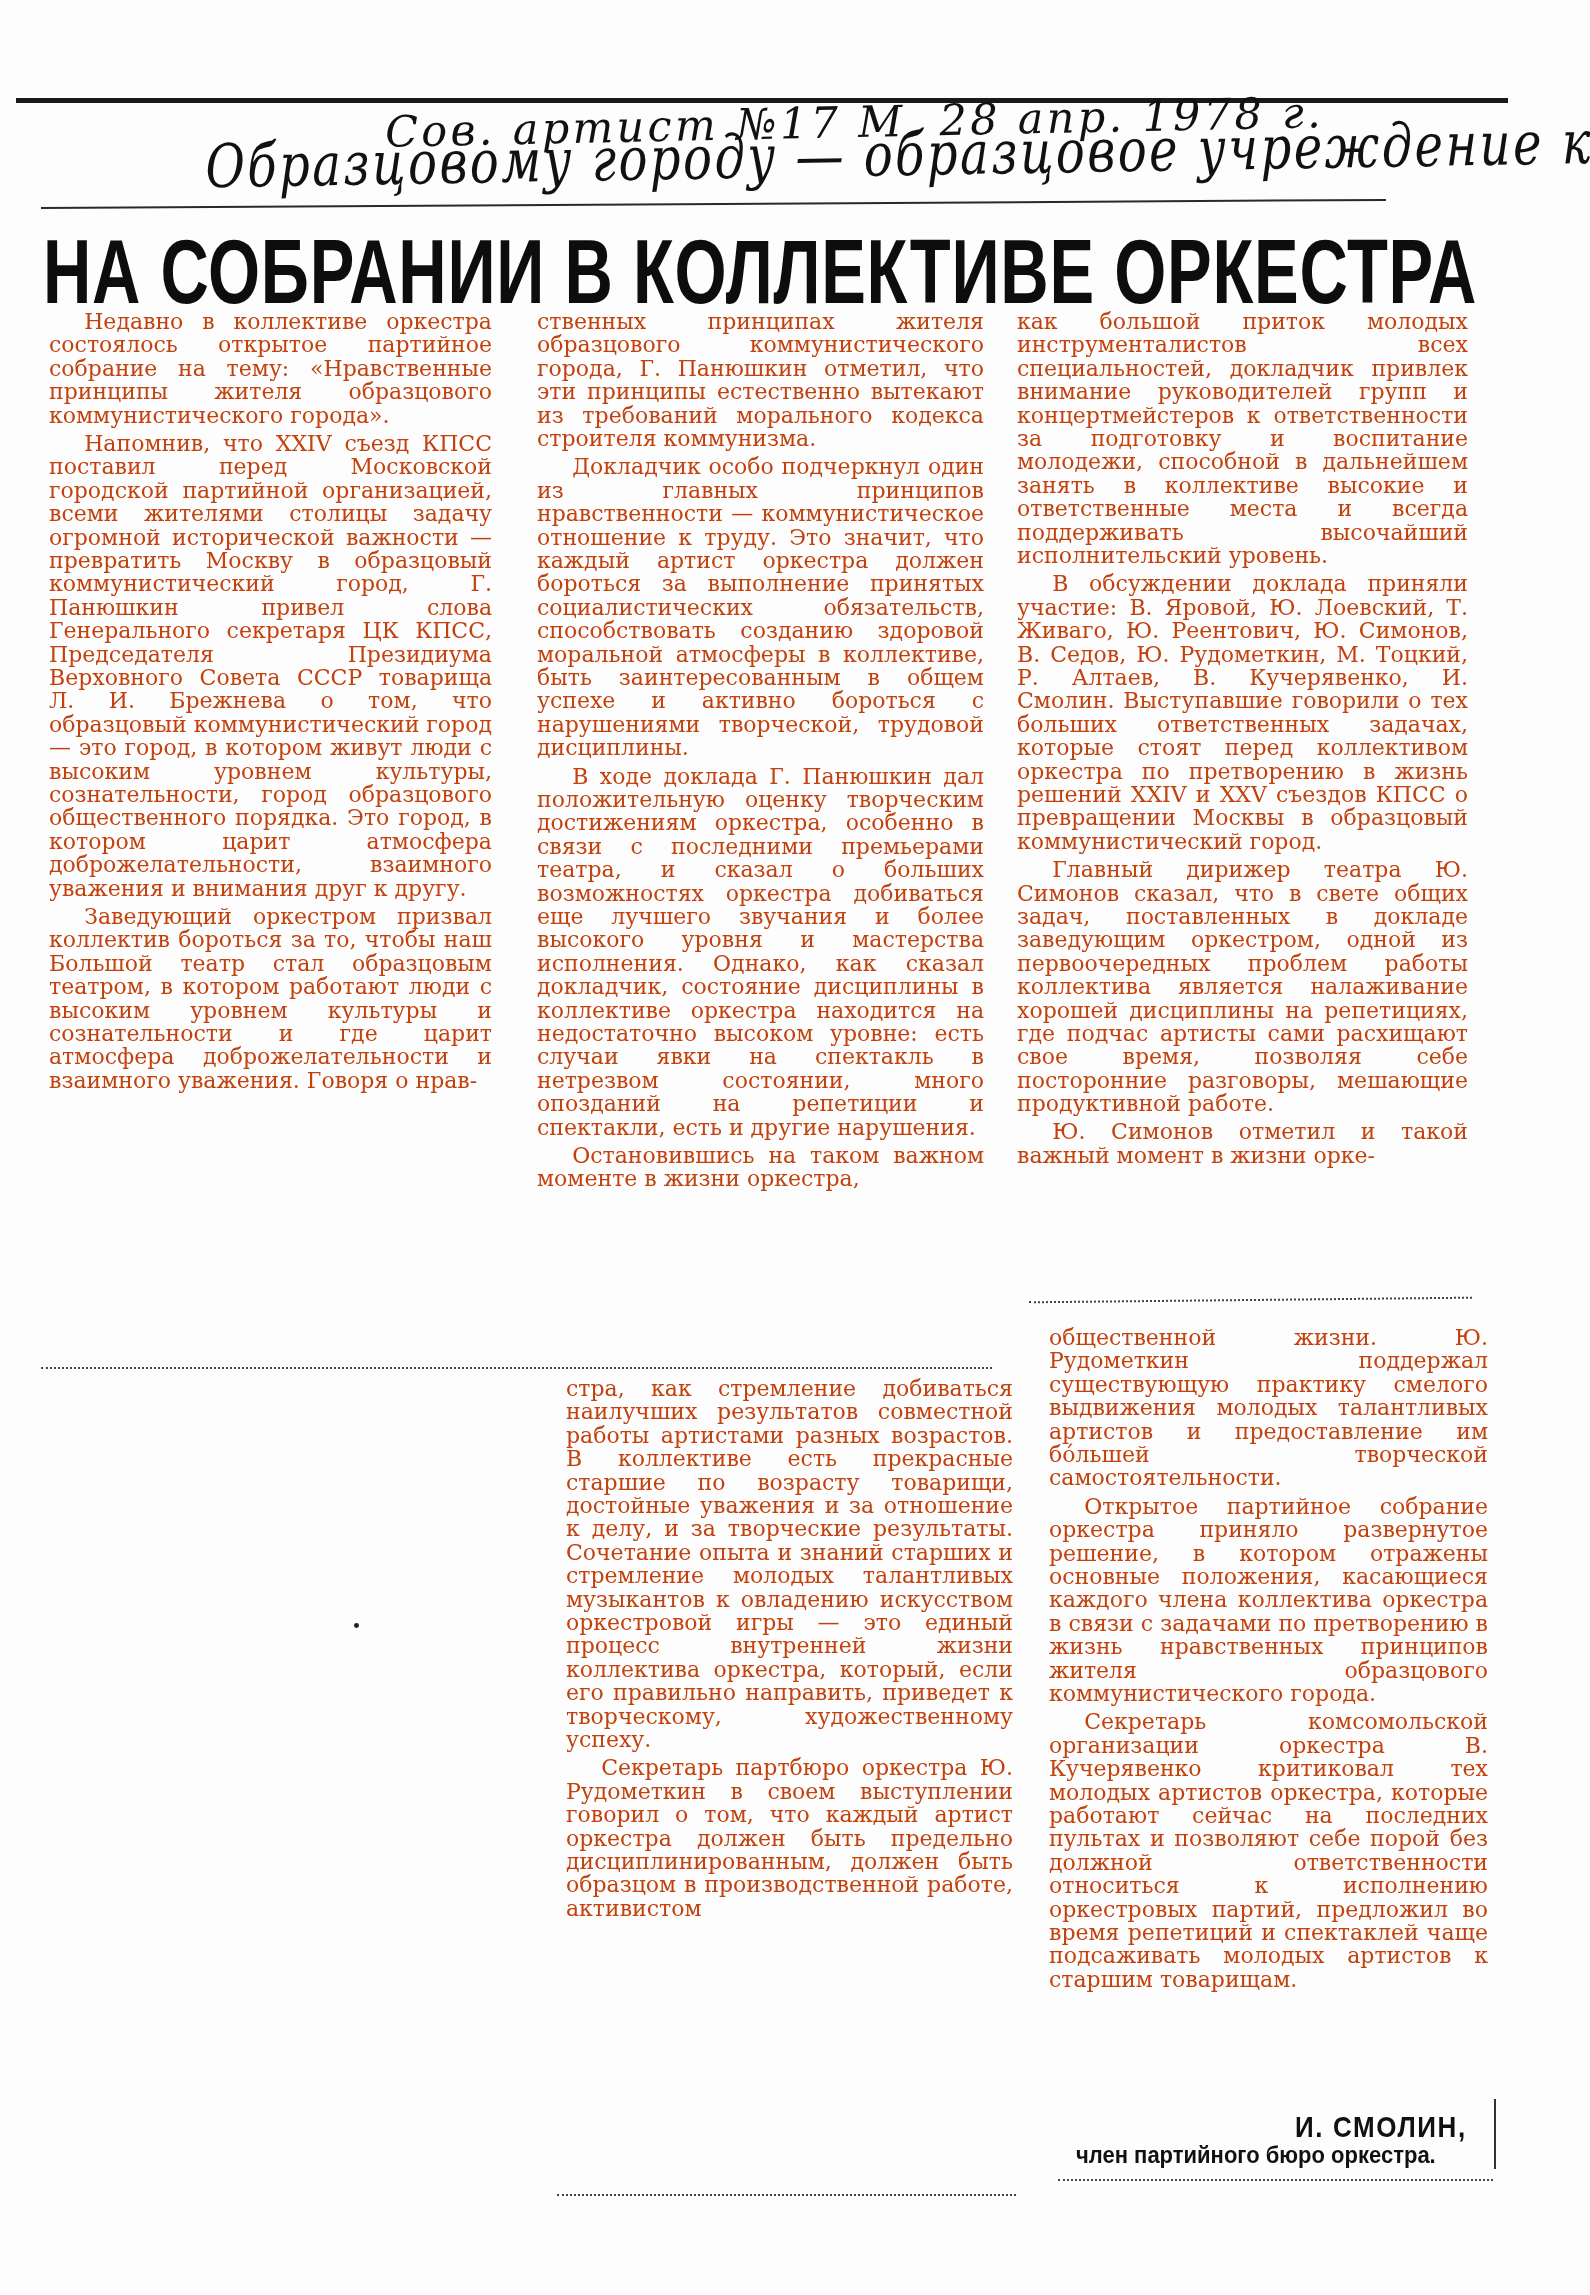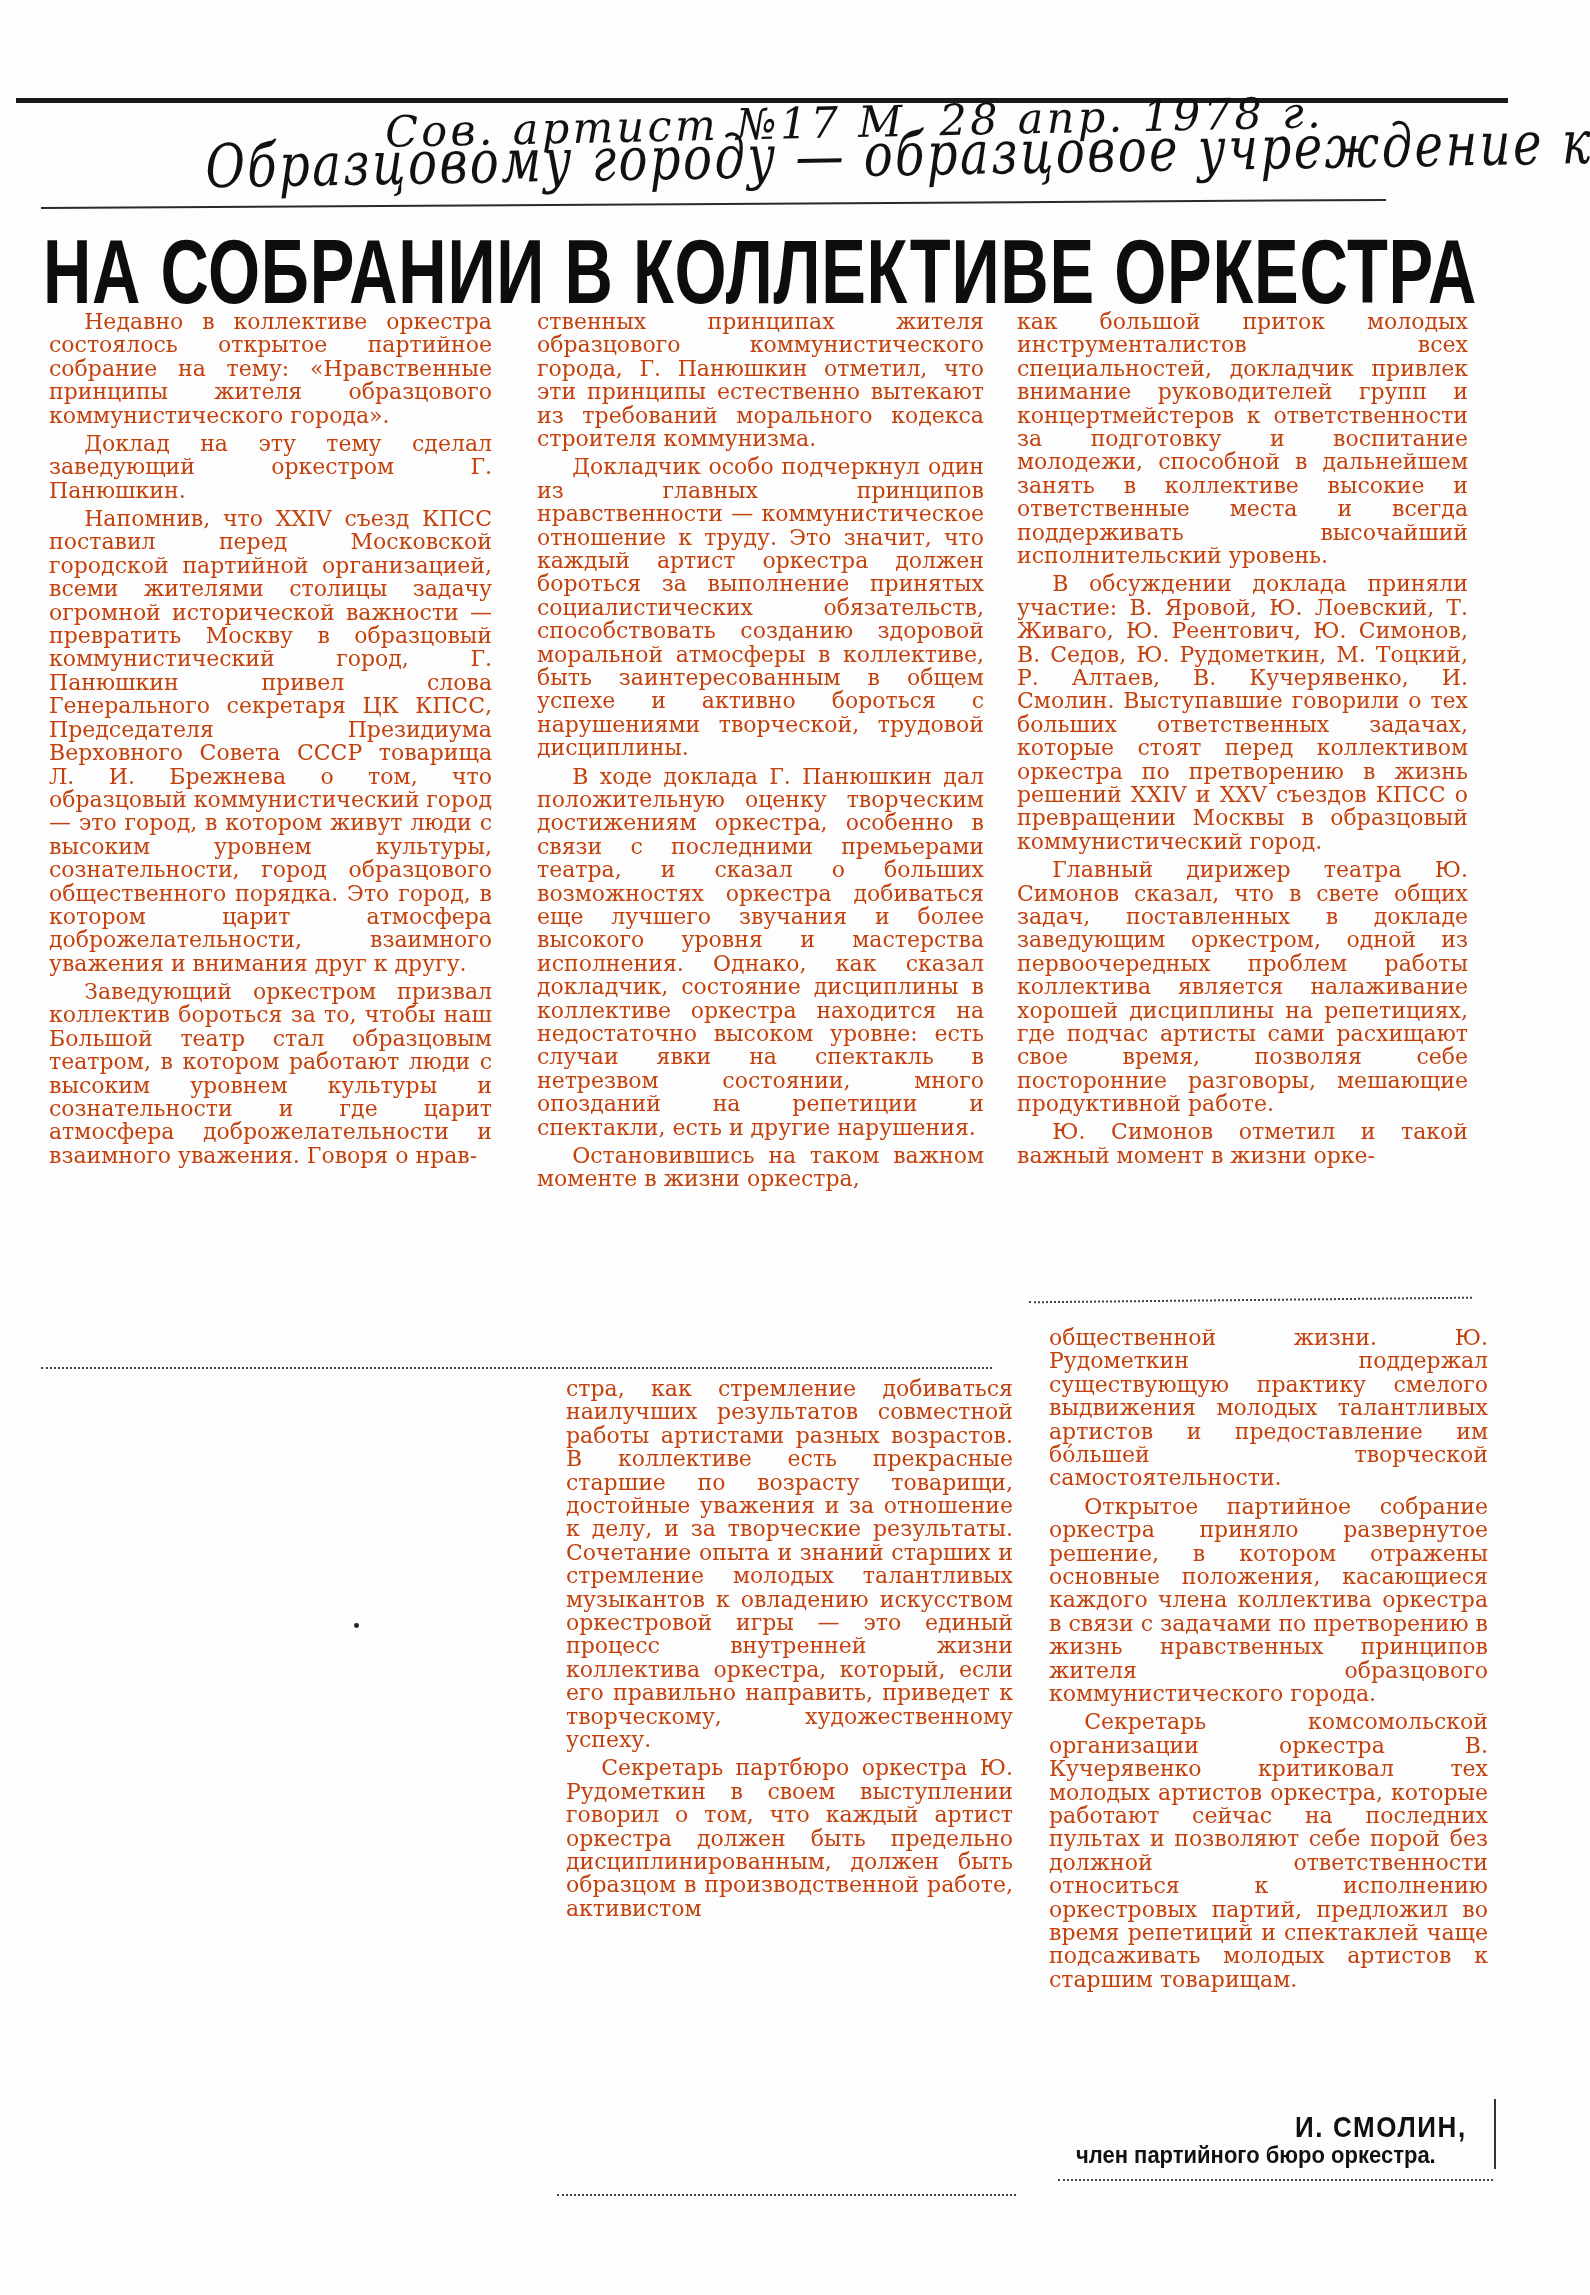--- a/index.html
+++ b/index.html
@@ -55,21 +55,20 @@
 
   <div class="rule" style="left:16.4px; top:98px; width:1492px; height:4.9px;"></div>
   <div class="rule thin" style="left:41px; top:203px; width:1345px; transform:rotate(-0.35deg);"></div>
 
   <div class="handwritten">Сов. артист №17 М. 28 апр. 1978 г.</div>
   <div class="kicker">Образцовому городу — образцовое учреждение культуры</div>
   <div class="headline">НА СОБРАНИИ В КОЛЛЕКТИВЕ ОРКЕСТРА</div>
 
   <div class="col c1">
     <p>Недавно в коллективе оркестра состоялось открытое партийное собрание на тему: «Нравственные принципы жителя образцового коммунистического города».</p>
-    <p>Доклад на эту тему сделал заведующий оркестром Г. Панюшкин.</p>
     <p>Напомнив, что XXIV съезд КПСС поставил перед Московской городской партийной организацией, всеми жителями столицы задачу огромной исторической важности — превратить Москву в образцовый коммунистический город, Г. Панюшкин привел слова Генерального секретаря ЦК КПСС, Председателя Президиума Верховного Совета СССР товарища Л. И. Брежнева о том, что образцовый коммунистический город — это город, в котором живут люди с высоким уровнем культуры, сознательности, город образцового общественного порядка. Это город, в котором царит атмосфера доброжелательности, взаимного уважения и внимания друг к другу.</p>
     <p>Заведующий оркестром призвал коллектив бороться за то, чтобы наш Большой театр стал образцовым театром, в котором работают люди с высоким уровнем культуры и сознательности и где царит атмосфера доброжелательности и взаимного уважения. Говоря о нрав-</p>
   </div>
 
   <div class="col c2">
     <p class="cont">ственных принципах жителя образцового коммунистического города, Г. Панюшкин отметил, что эти принципы естественно вытекают из требований морального кодекса строителя коммунизма.</p>
     <p>Докладчик особо подчеркнул один из главных принципов нравственности — коммунистическое отношение к труду. Это значит, что каждый артист оркестра должен бороться за выполнение принятых социалистических обязательств, способствовать созданию здоровой моральной атмосферы в коллективе, быть заинтересованным в общем успехе и активно бороться с нарушениями творческой, трудовой дисциплины.</p>
     <p>В ходе доклада Г. Панюшкин дал положительную оценку творческим достижениям оркестра, особенно в связи с последними премьерами театра, и сказал о больших возможностях оркестра добиваться еще лучшего звучания и более высокого уровня и мастерства исполнения. Однако, как сказал докладчик, состояние дисциплины в коллективе оркестра находится на недостаточно высоком уровне: есть случаи явки на спектакль в нетрезвом состоянии, много опозданий на репетиции и спектакли, есть и другие нарушения.</p>
     <p>Остановившись на таком важном моменте в жизни оркестра,</p>
   </div>

